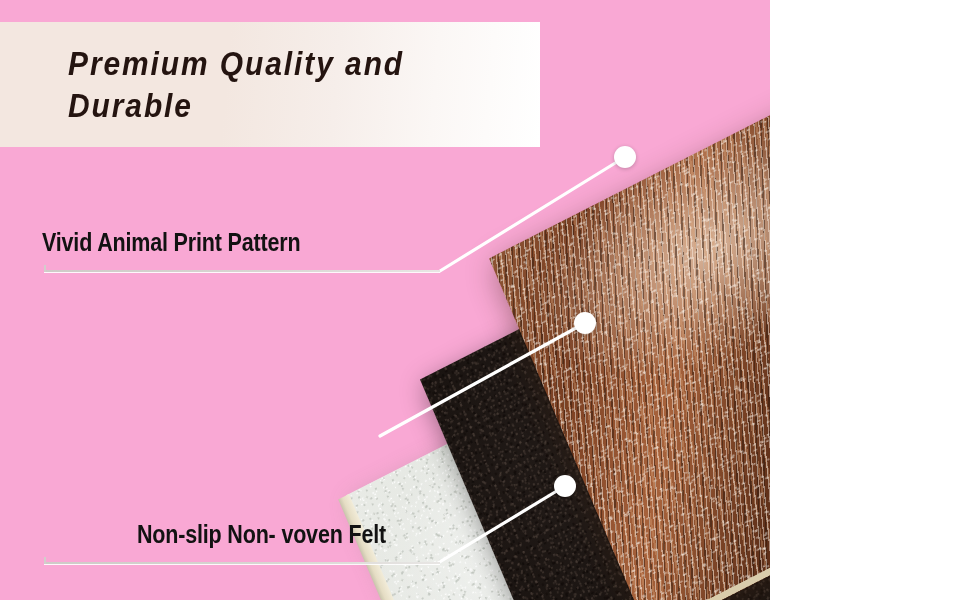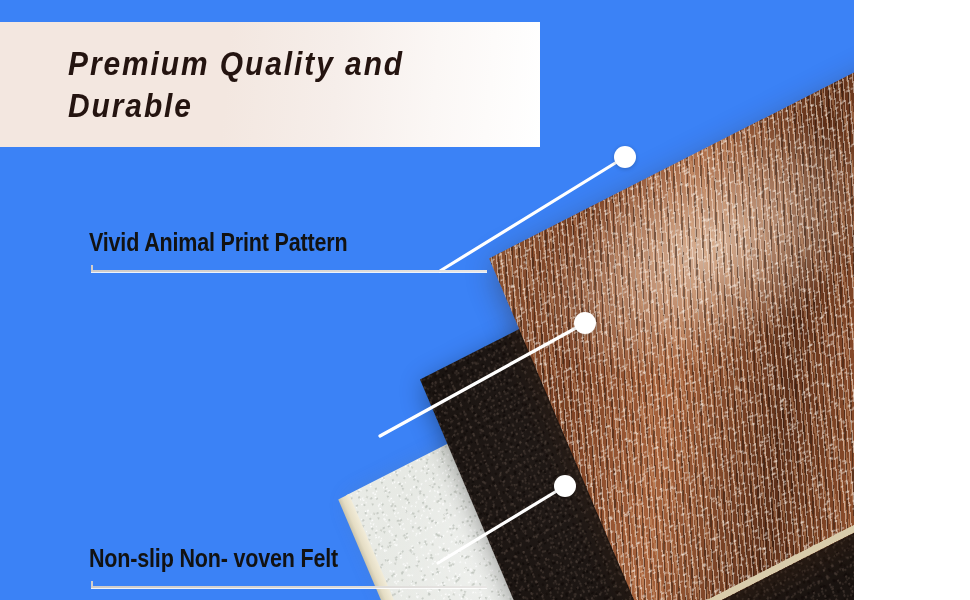--- a/index.html
+++ b/index.html
@@ -7,22 +7,22 @@
   body {
     font-family:"Liberation Sans", sans-serif;
     background:#ffffff;
     position:relative;
     overflow:hidden;
   }
 
   #stage {
     position:absolute;
     left:0; top:0;
-    width:854px; height:600px;
-    background:#3b82f6;
+    width:770px; height:600px;
+    background:#f9a8d4;
     overflow:hidden;
   }
 
   
   .layer-stack {
     position:absolute;
     left:0; top:0;
     width:970px; height:600px;
     pointer-events:none;
   }
@@ -188,21 +188,20 @@
     color:#241410;
     transform:scaleX(.88);
     transform-origin:left center;
     white-space:pre-line;
   }
 
   .feature {
     position:absolute;
     left:42px;
     width:400px;
-    margin-left:47px;
   }
   .feature-label {
     font-family:"Liberation Sans", sans-serif;
     font-weight:700;
     font-size:25px;
     letter-spacing:-.2px;
     color:#121212;
     transform:scaleX(.86);
     transform-origin:left center;
     white-space:nowrap;
@@ -218,21 +217,21 @@
   .feature-rule::before {
     content:"";
     position:absolute;
     left:0; top:-5px;
     width:2px; height:7px;
     background:#d2cecb;
   }
 
   .f1 { top:228px; }
   .f2 { top:386px; }
-  .f3 { top:544px; }
+  .f3 { top:520px;text-align:right; }
 </style>
 </head>
 <body>
 
 <div id="stage">
 
   <div class="layer-stack">
     <div class="slab slab-felt"></div>
     <div class="slab slab-black"></div>
     <div class="slab slab-fur"></div>

